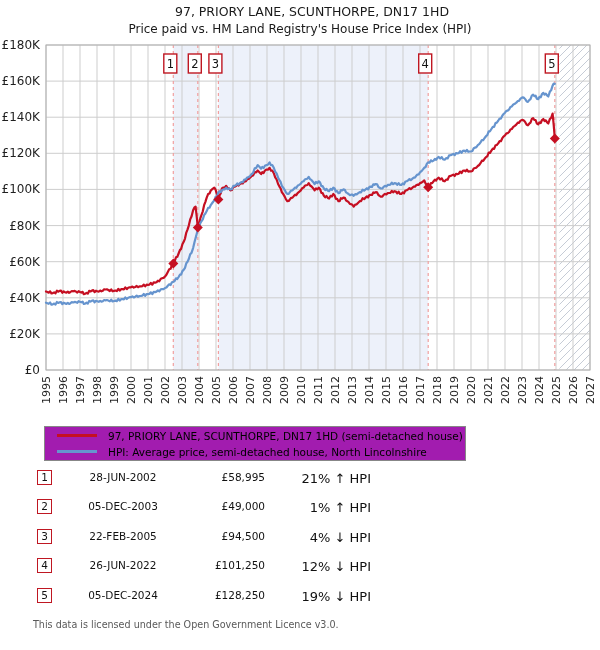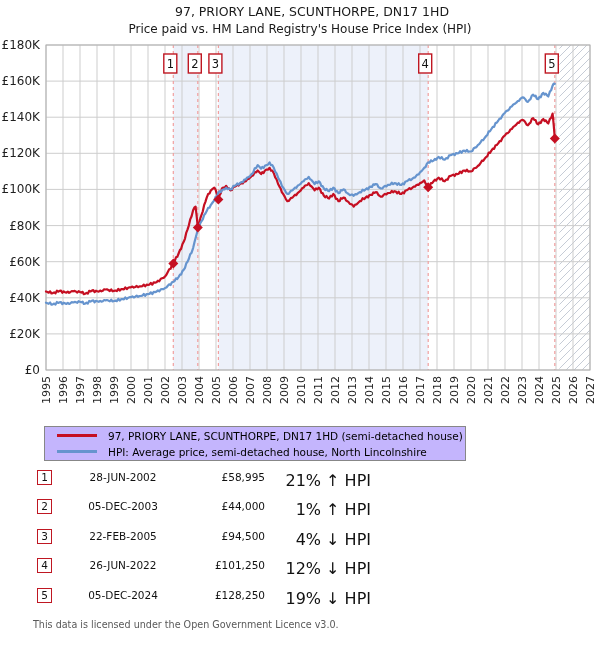--- a/index.html
+++ b/index.html
@@ -4,35 +4,35 @@
 <style>
   html,body{margin:0;padding:0;background:#fff;}
   body{width:600px;height:650px;position:relative;overflow:hidden;
        font-family:"DejaVu Sans","Liberation Sans",sans-serif;}
   .page-title{position:absolute;top:4px;left:0;width:600px;text-align:center;
               font-size:12.5px;color:#1a1a1a;padding-left:12px;}
   .page-subtitle{position:absolute;top:22px;left:0;width:600px;text-align:center;
               font-size:12px;color:#1a1a1a;}
   svg.chart{position:absolute;top:0;left:0;}
   .legend{position:absolute;left:44px;top:426px;width:420px;height:33px;
-          border:1px solid #878787;background:#c4b5fd;display:flex;flex-direction:column;
+          border:1px solid #878787;background:#a21caf;display:flex;flex-direction:column;
           justify-content:center;gap:4px;}
   .legend-row{display:flex;align-items:center;height:12px;}
   .swatch{width:40px;height:3px;margin-left:12px;margin-right:11px;flex:none;}
   .legend-label{font-size:10.5px;color:#000;white-space:nowrap;}
   .txn-table{position:absolute;left:37px;top:470px;}
   .txn-row{position:relative;width:520px;height:16px;margin-bottom:13.4px;}
   .t-num{position:absolute;left:0;top:0;width:13px;height:13px;border:1.5px solid #bf1722;
          background:#fff;color:#111;font-size:10.5px;text-align:center;line-height:13px;}
   .t-date{position:absolute;left:26px;top:1px;width:120px;text-align:center;
           font-size:10.5px;color:#111;}
   .t-price{position:absolute;left:128px;top:1px;width:100px;text-align:right;
           font-size:10.5px;color:#111;}
   .t-hpi{position:absolute;left:234px;top:1px;width:100px;text-align:right;
-          font-size:16px;color:#111;}
+          font-size:13px;color:#111;}
   .footer{position:absolute;left:33px;top:619px;font-size:9.6px;color:#595959;
           line-height:11.5px;}
 </style>
 </head>
 <body>
 
 <div class="page-title">97, PRIORY LANE, SCUNTHORPE, DN17 1HD</div>
 <div class="page-subtitle">Price paid vs. HM Land Registry's House Price Index (HPI)</div>
 
 <svg class="chart" id="chart-svg" width="600" height="418" viewBox="0 0 600 418">
@@ -169,21 +169,21 @@
 <div class="txn-table">
   <div class="txn-row">
     <span class="t-num">1</span>
     <span class="t-date">28-JUN-2002</span>
     <span class="t-price">£58,995</span>
     <span class="t-hpi">21% ↑ HPI</span>
   </div>
   <div class="txn-row">
     <span class="t-num">2</span>
     <span class="t-date">05-DEC-2003</span>
-    <span class="t-price">£44,000</span>
+    <span class="t-price">£49,000</span>
     <span class="t-hpi">1% ↑ HPI</span>
   </div>
   <div class="txn-row">
     <span class="t-num">3</span>
     <span class="t-date">22-FEB-2005</span>
     <span class="t-price">£94,500</span>
     <span class="t-hpi">4% ↓ HPI</span>
   </div>
   <div class="txn-row">
     <span class="t-num">4</span>

